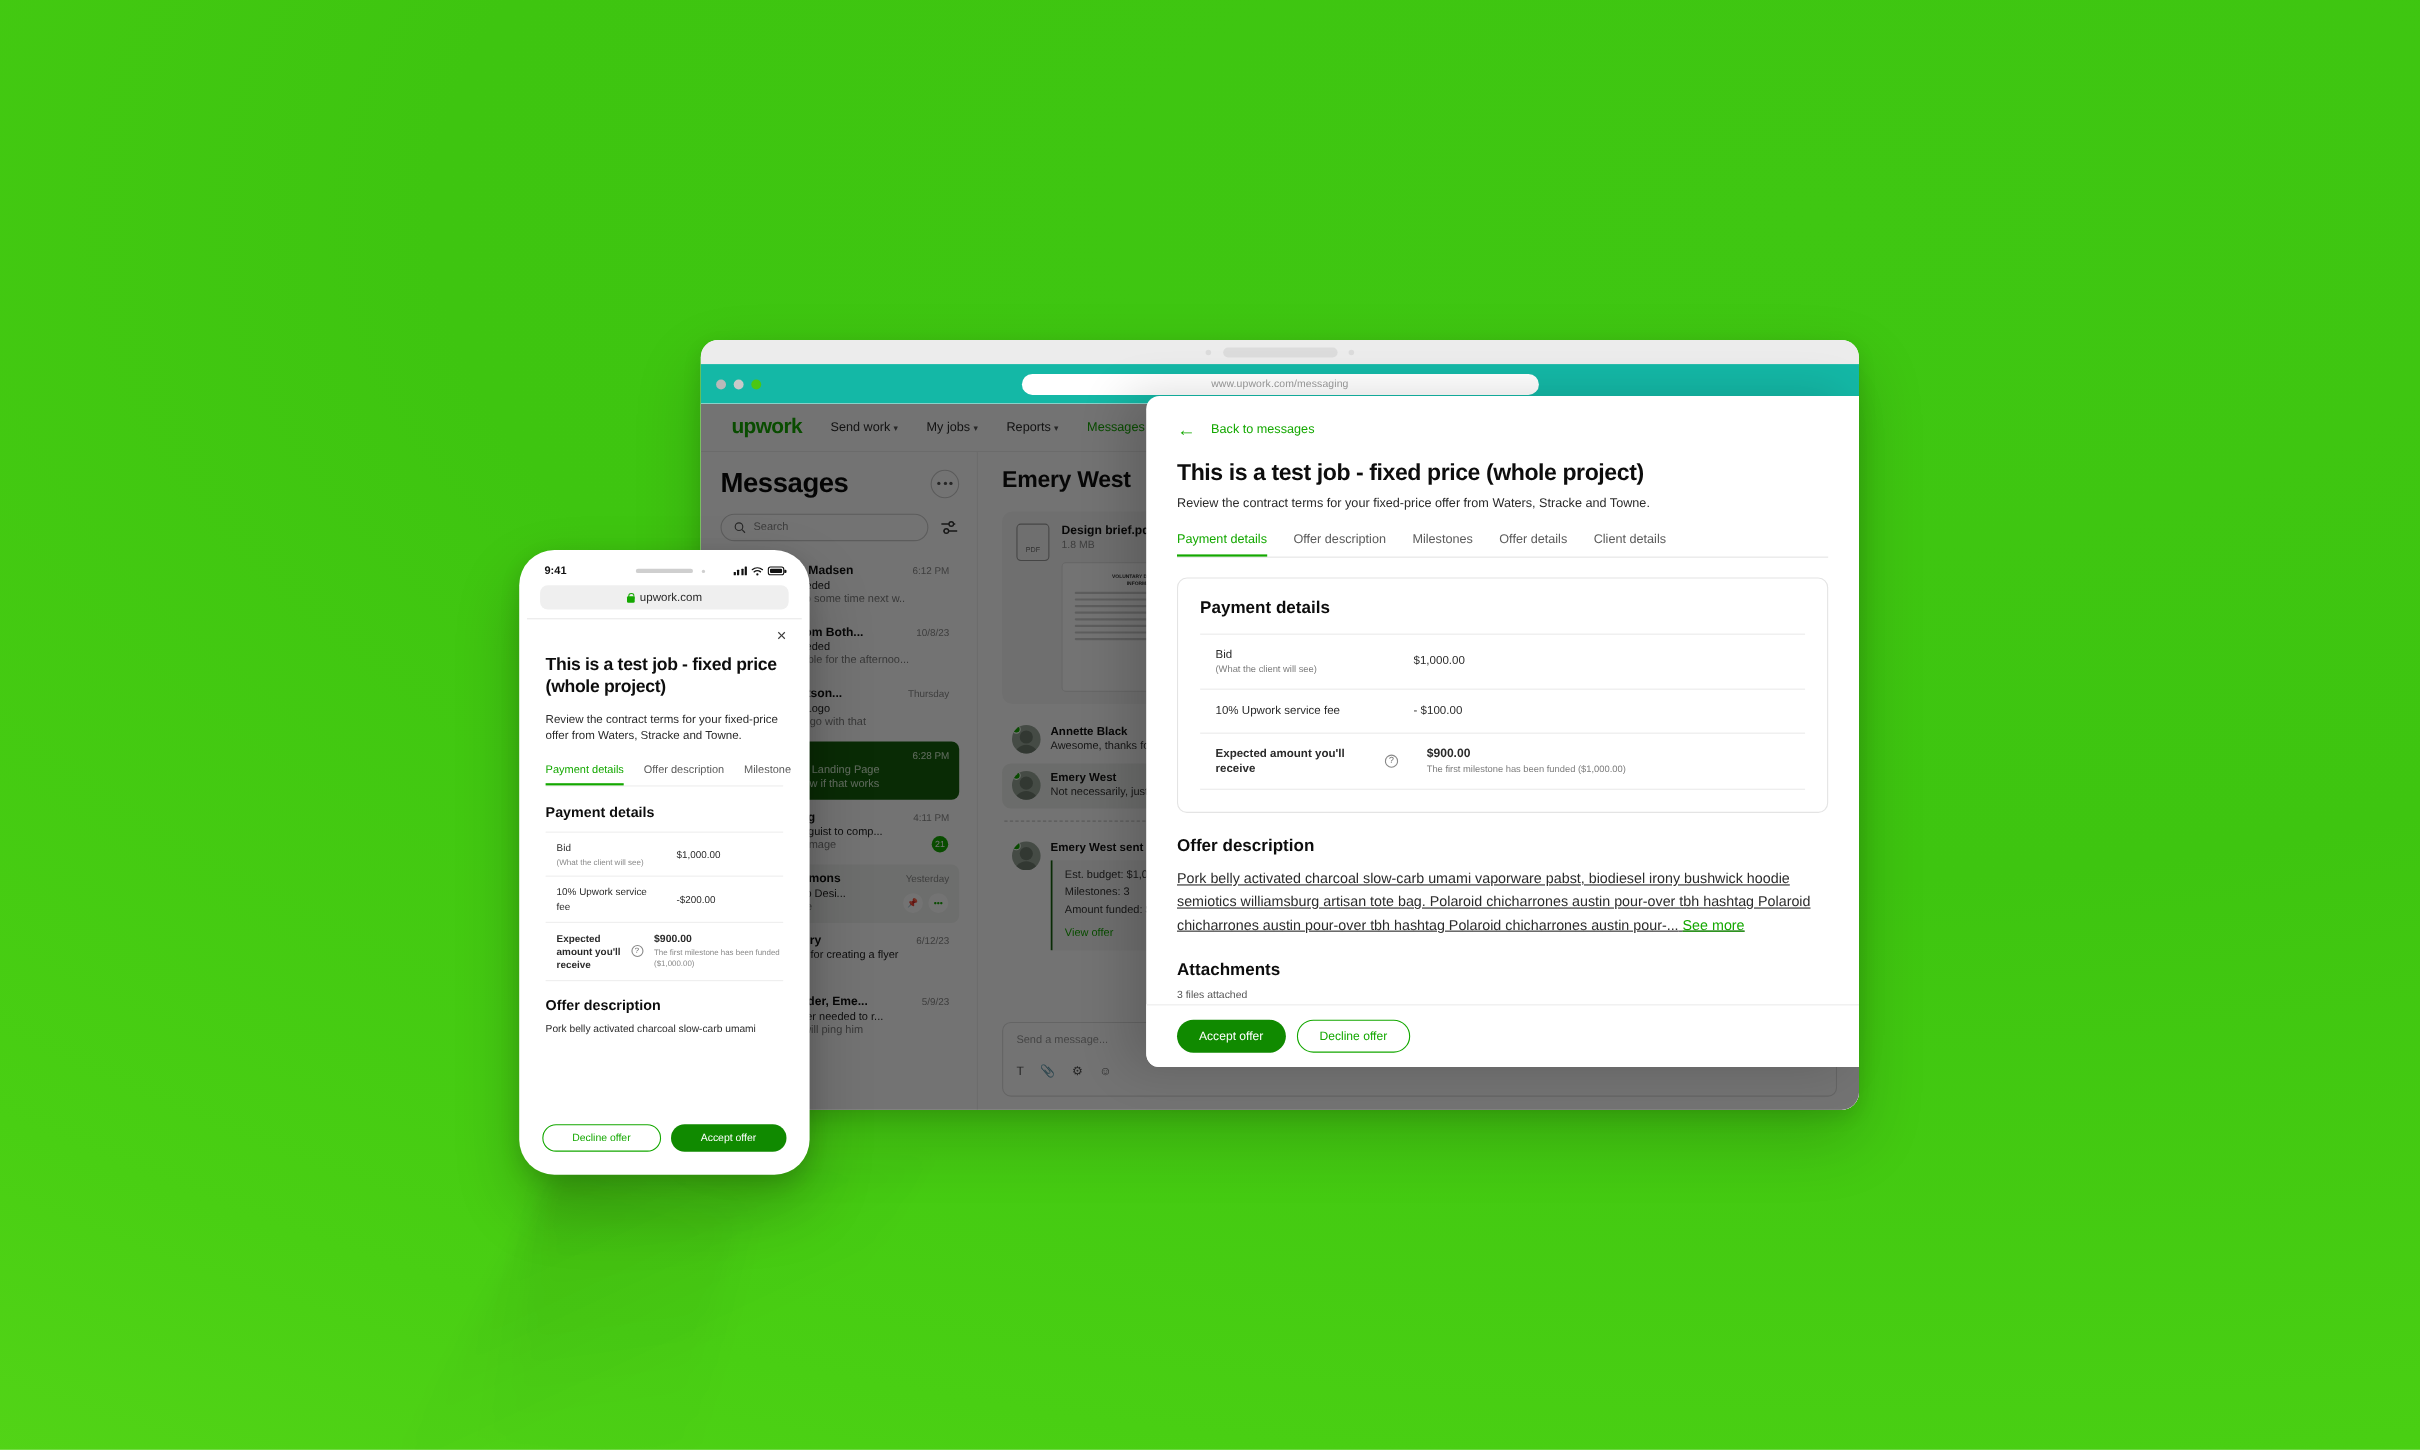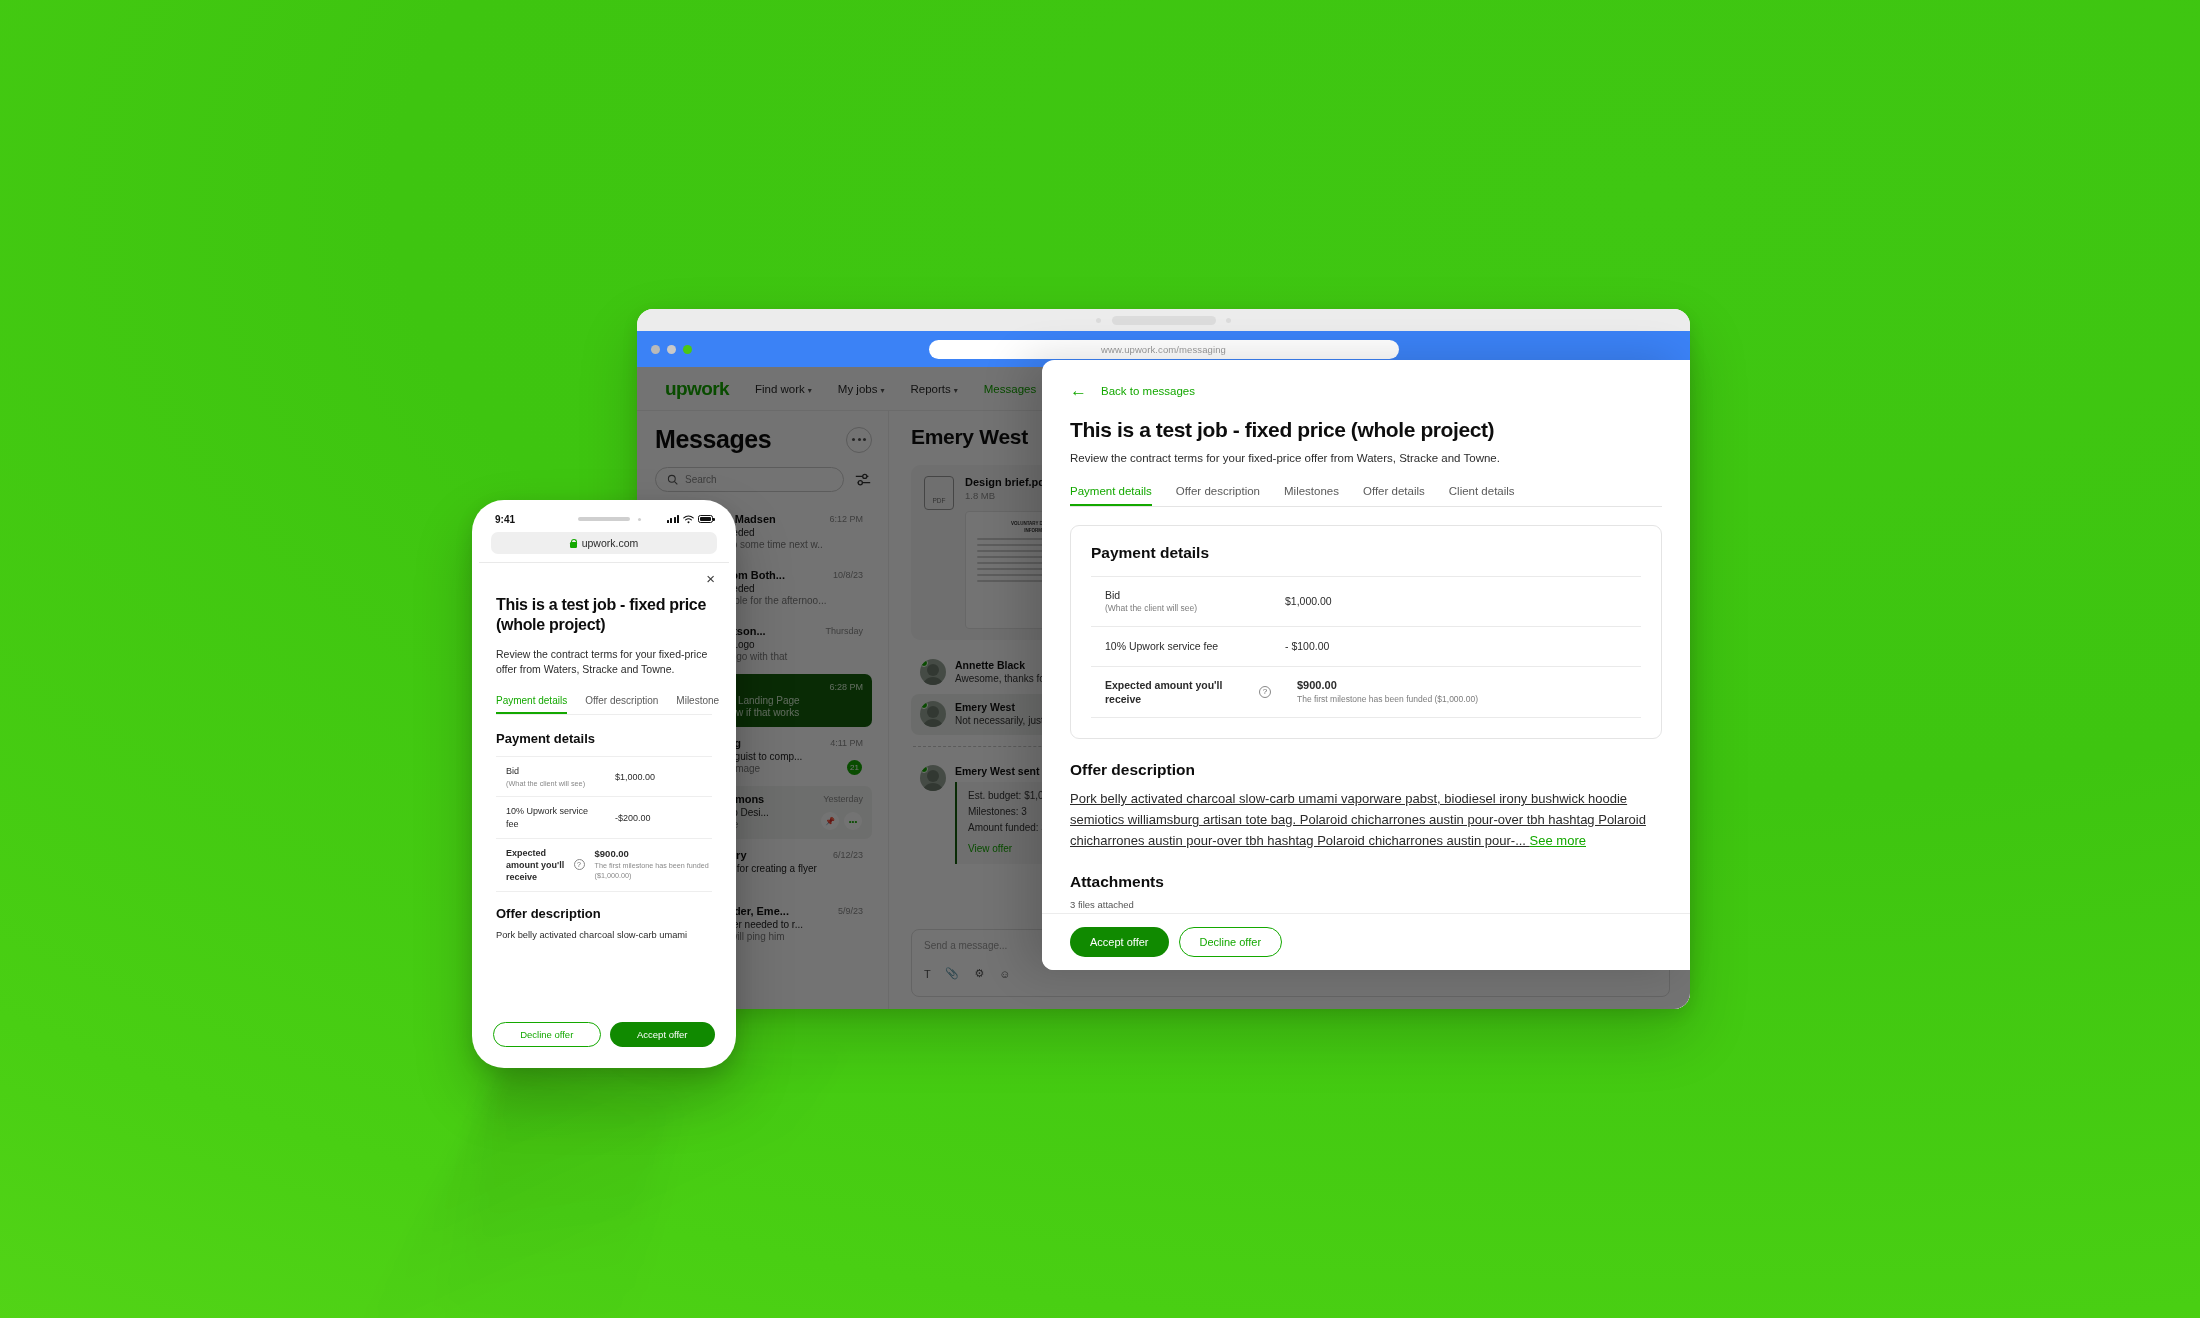--- a/index.html
+++ b/index.html
@@ -50,21 +50,21 @@
     width: 104px; height: 9px; border-radius: 5px; background: #dcdcdc;
   }
   .browser-tab-dot {
     position: absolute; top: 9px; width: 5px; height: 5px; border-radius: 50%;
     background: #dcdcdc;
   }
   .browser-tab-dot.l { left: calc(50% - 68px); }
   .browser-tab-dot.r { left: calc(50% + 62px); }
 
   .browser-toolbar {
-    height: 36px; background: #3b82f6;
+    height: 36px; background: #14b8a6;
     display: flex; align-items: center;
     position: relative;
   }
   .traffic { display: flex; gap: 7px; margin-left: 14px; }
   .traffic i { width: 9px; height: 9px; border-radius: 50%; display: block; }
   .traffic i.red { background: #b9b9b9; }
   .traffic i.yel { background: #c9c9c9; }
   .traffic i.grn { background: #4bc714; }
   .urlbar {
     position: absolute; left: 50%; transform: translateX(-50%);
@@ -363,21 +363,21 @@
       <span>www.upwork.com/messaging</span>
     </div>
   </div>
 
   <div class="browser-body">
     <div class="app-dim">
       <div class="app-inner">
 
         <div class="up-nav">
           <span class="up-logo">upwork</span>
-          <span class="up-navitem"><span>Find work</span><span class="chev">▾</span></span>
+          <span class="up-navitem"><span>Send work</span><span class="chev">▾</span></span>
           <span class="up-navitem"><span>My jobs</span><span class="chev">▾</span></span>
           <span class="up-navitem"><span>Reports</span><span class="chev">▾</span></span>
           <span class="up-navitem green">Messages</span>
         </div>
 
         <div class="up-columns">
 
           <div class="up-left">
             <div class="up-left-head">
               <span class="up-title">Messages</span>

